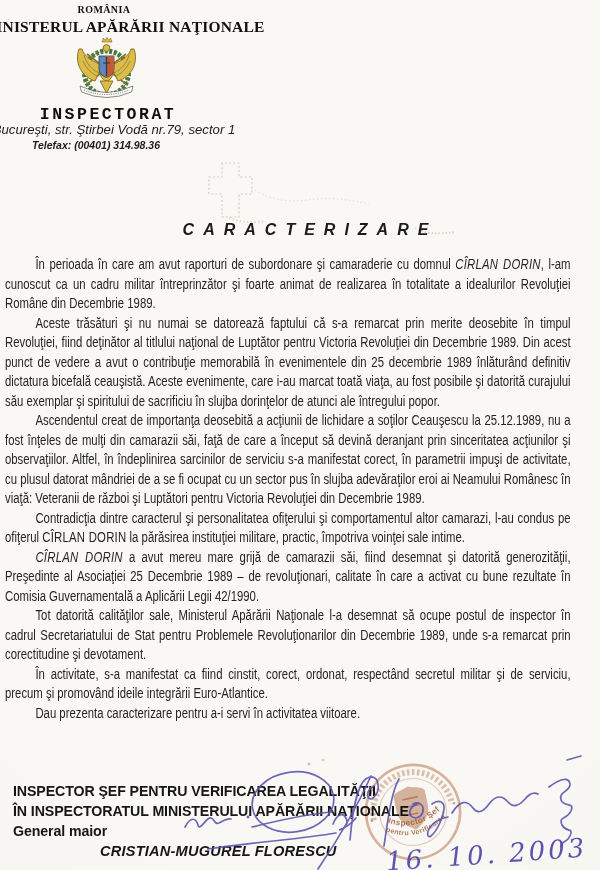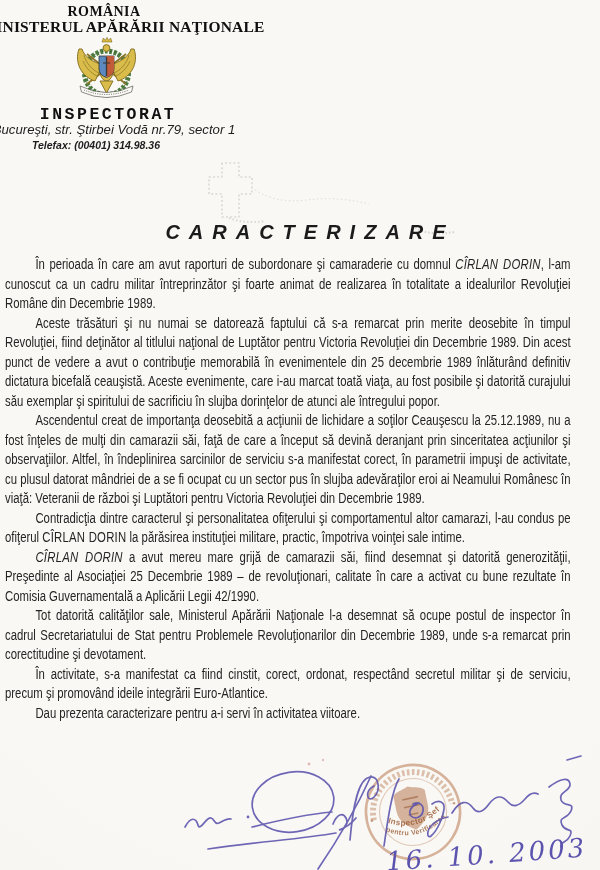--- a/index.html
+++ b/index.html
@@ -3,30 +3,30 @@
 <meta charset="utf-8">
 <style>
   html,body{margin:0;padding:0;background:#e9e7e3;}
   .page{position:relative;width:600px;height:870px;overflow:hidden;
     background:radial-gradient(130% 105% at 50% 42%, #f9f8f5 55%, #f2efea 100%);
     font-family:"Liberation Sans",sans-serif;color:#242424;}
   .abs{position:absolute;}
   .cx{transform:translateX(-50%);white-space:nowrap;}
   
   .hdr-country{top:4px;left:104px;font-family:"Liberation Serif",serif;font-weight:bold;
-    font-size:14px;letter-spacing:.4px;color:#101010;}
+    font-size:10px;letter-spacing:.4px;color:#101010;}
   .hdr-ministry{top:18px;left:123px;font-family:"Liberation Serif",serif;font-weight:bold;
     font-size:15.5px;letter-spacing:.2px;color:#101010;}
   .emblem{top:37px;left:70px;}
   .hdr-dept{top:105px;left:108px;font-family:Liberation Mono, monospace;font-weight:bold;
     font-size:16.5px;letter-spacing:2.5px;color:#101010;}
   .hdr-addr{top:122px;left:114px;font-style:italic;font-size:13.2px;color:#1d1d1d;}
   .hdr-fax{top:139px;left:96px;font-style:italic;font-weight:bold;font-size:10.5px;color:#1d1d1d;}
   
-  .doc-title{top:221px;left:310px;font-weight:bold;font-style:italic;font-size:20px;
+  .doc-title{top:221px;left:310px;font-weight:bold;font-style:italic;font-size:16px;
     letter-spacing:9px;color:#1b1b1b;}
   
   .body-text{top:255px;left:5px;width:688px;transform:scaleX(0.822);transform-origin:0 0;
     font-size:13.8px;line-height:19.5px;text-align:justify;color:#242424;}
   .body-text p{margin:0;text-indent:37px;}
   .nm{letter-spacing:.3px;}
   .it{font-style:italic;}
   
   .sig{top:781px;left:13px;font-weight:bold;font-size:14.2px;line-height:20px;
     letter-spacing:-.1px;color:#161616;white-space:nowrap;}
@@ -90,20 +90,26 @@
     <p><span>În perioada în care am avut raporturi de subordonare şi camaraderie cu domnul </span><span class="nm it">CÎRLAN DORIN</span><span>, l-am cunoscut ca un cadru militar întreprinzător şi foarte animat de realizarea în totalitate a idealurilor Revoluţiei Române din Decembrie 1989.</span></p>
     <p>Aceste trăsături şi nu numai se datorează faptului că s-a remarcat prin merite deosebite în timpul Revoluţiei, fiind deţinător al titlului naţional de Luptător pentru Victoria Revoluţiei din Decembrie 1989. Din acest punct de vedere a avut o contribuţie memorabilă în evenimentele din 25 decembrie 1989 înlăturând definitiv dictatura bicefală ceauşistă. Aceste evenimente, care i-au marcat toată viaţa, au fost posibile şi datorită curajului său exemplar şi spiritului de sacrificiu în slujba dorinţelor de atunci ale întregului popor.</p>
     <p>Ascendentul creat de importanţa deosebită a acţiunii de lichidare a soţilor Ceauşescu la 25.12.1989, nu a fost înţeles de mulţi din camarazii săi, faţă de care a început să devină deranjant prin sinceritatea acţiunilor şi observaţiilor. Altfel, în îndeplinirea sarcinilor de serviciu s-a manifestat corect, în parametrii impuşi de activitate, cu plusul datorat mândriei de a se fi ocupat cu un sector pus în slujba adevăraţilor eroi ai Neamului Românesc în viaţă: Veteranii de război şi Luptători pentru Victoria Revoluţiei din Decembrie 1989.</p>
     <p><span>Contradicţia dintre caracterul şi personalitatea ofiţerului şi comportamentul altor camarazi, l-au condus pe ofiţerul </span><span class="nm">CÎRLAN DORIN</span><span> la părăsirea instituţiei militare, practic, împotriva voinţei sale intime.</span></p>
     <p><span class="nm it">CÎRLAN DORIN</span><span> a avut mereu mare grijă de camarazii săi, fiind desemnat şi datorită generozităţii, Preşedinte al Asociaţiei 25 Decembrie 1989 – de revoluţionari, calitate în care a activat cu bune rezultate în Comisia Guvernamentală a Aplicării Legii 42/1990.</span></p>
     <p>Tot datorită calităţilor sale, Ministerul Apărării Naţionale l-a desemnat să ocupe postul de inspector în cadrul Secretariatului de Stat pentru Problemele Revoluţionarilor din Decembrie 1989, unde s-a remarcat prin corectitudine şi devotament.</p>
     <p>În activitate, s-a manifestat ca fiind cinstit, corect, ordonat, respectând secretul militar şi de serviciu, precum şi promovând ideile integrării Euro-Atlantice.</p>
     <p>Dau prezenta caracterizare pentru a-i servi în activitatea viitoare.</p>
   </div>
 
+  <div class="abs sig">
+    <div>INSPECTOR ŞEF PENTRU VERIFICAREA LEGALITĂŢII</div>
+    <div>ÎN INSPECTORATUL MINISTERULUI APĂRĂRII NAŢIONALE</div>
+    <div>General maior</div>
+    <div class="sig-name">CRISTIAN-MUGUREL FLORESCU</div>
+  </div>
 
   <svg class="abs stamp" width="112" height="112" viewBox="0 0 112 112">
     <g transform="rotate(-12 56 56)">
       <circle cx="56" cy="56" r="47" fill="none" stroke="rgba(181,106,58,.52)" stroke-width="2.6"></circle>
       <circle cx="56" cy="56" r="33.5" fill="none" stroke="rgba(181,106,58,.36)" stroke-width="1.1"></circle>
       <path d="M16,56 A40,40 0 1 1 96,56" fill="none" stroke="rgba(178,104,56,.42)" stroke-width="6" stroke-dasharray="2.6 2.4"></path>
       <path d="M56,30 c7,3 14,3 16,7 l0,15 c0,11 -8,17 -16,22 c-8,-5 -16,-11 -16,-22 l0,-15 c2,-4 9,-4 16,-7 z" fill="rgba(176,100,52,.5)"></path>
       <path d="M48,42 h16 M48,50 h16 M51,58 h10" stroke="rgba(140,75,35,.55)" stroke-width="1.6" fill="none"></path>
       <circle cx="14" cy="56" r="1.3" fill="rgba(170,98,52,.6)"></circle>
       <circle cx="98" cy="56" r="1.3" fill="rgba(170,98,52,.6)"></circle>

